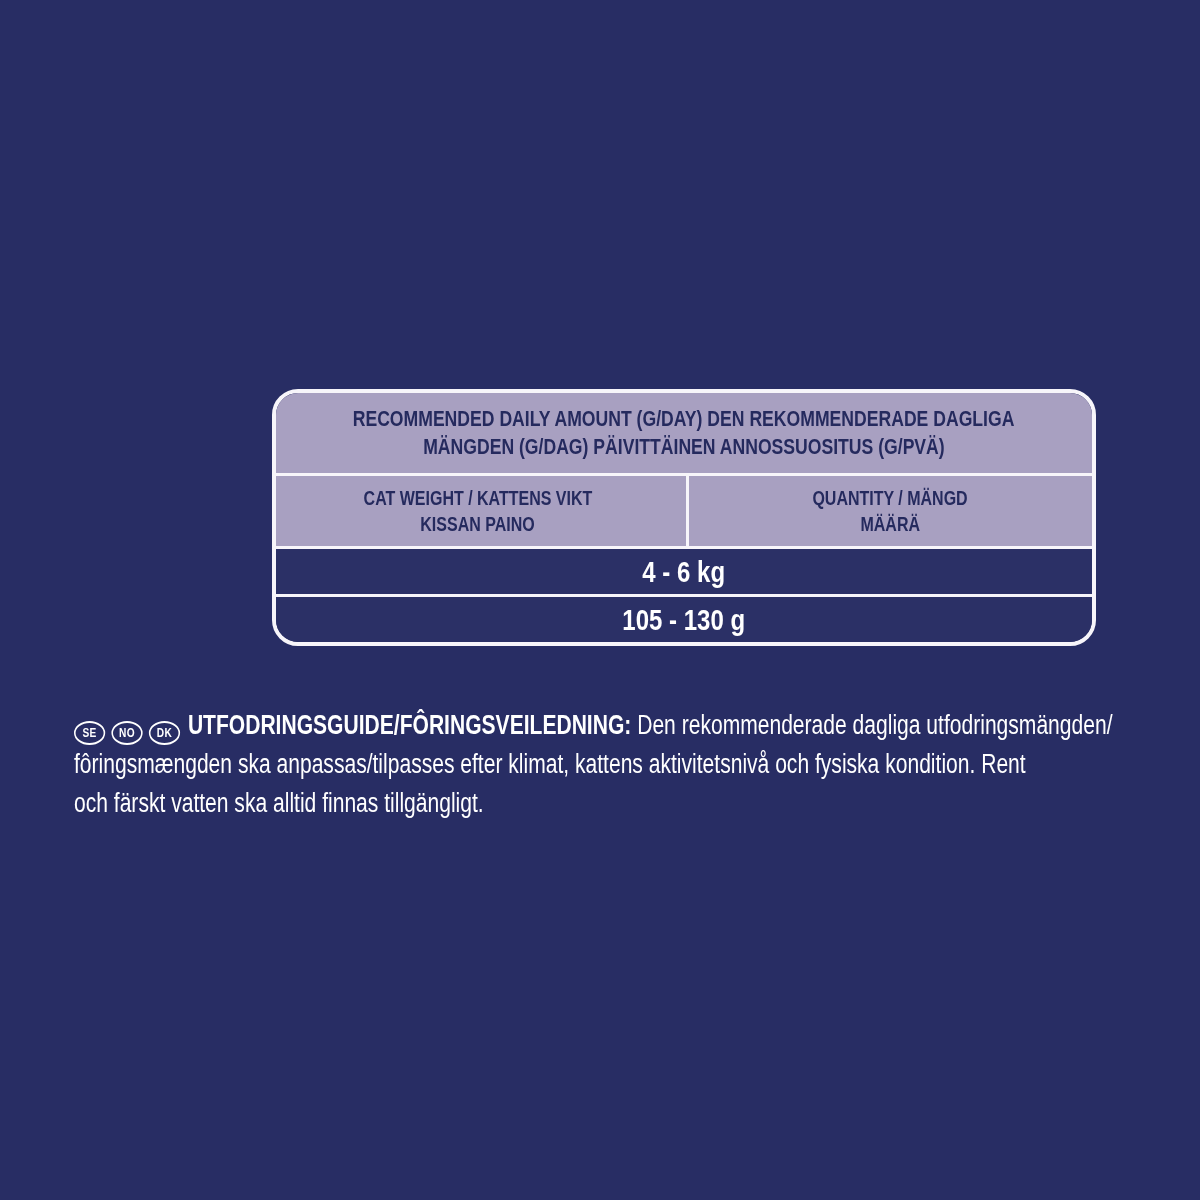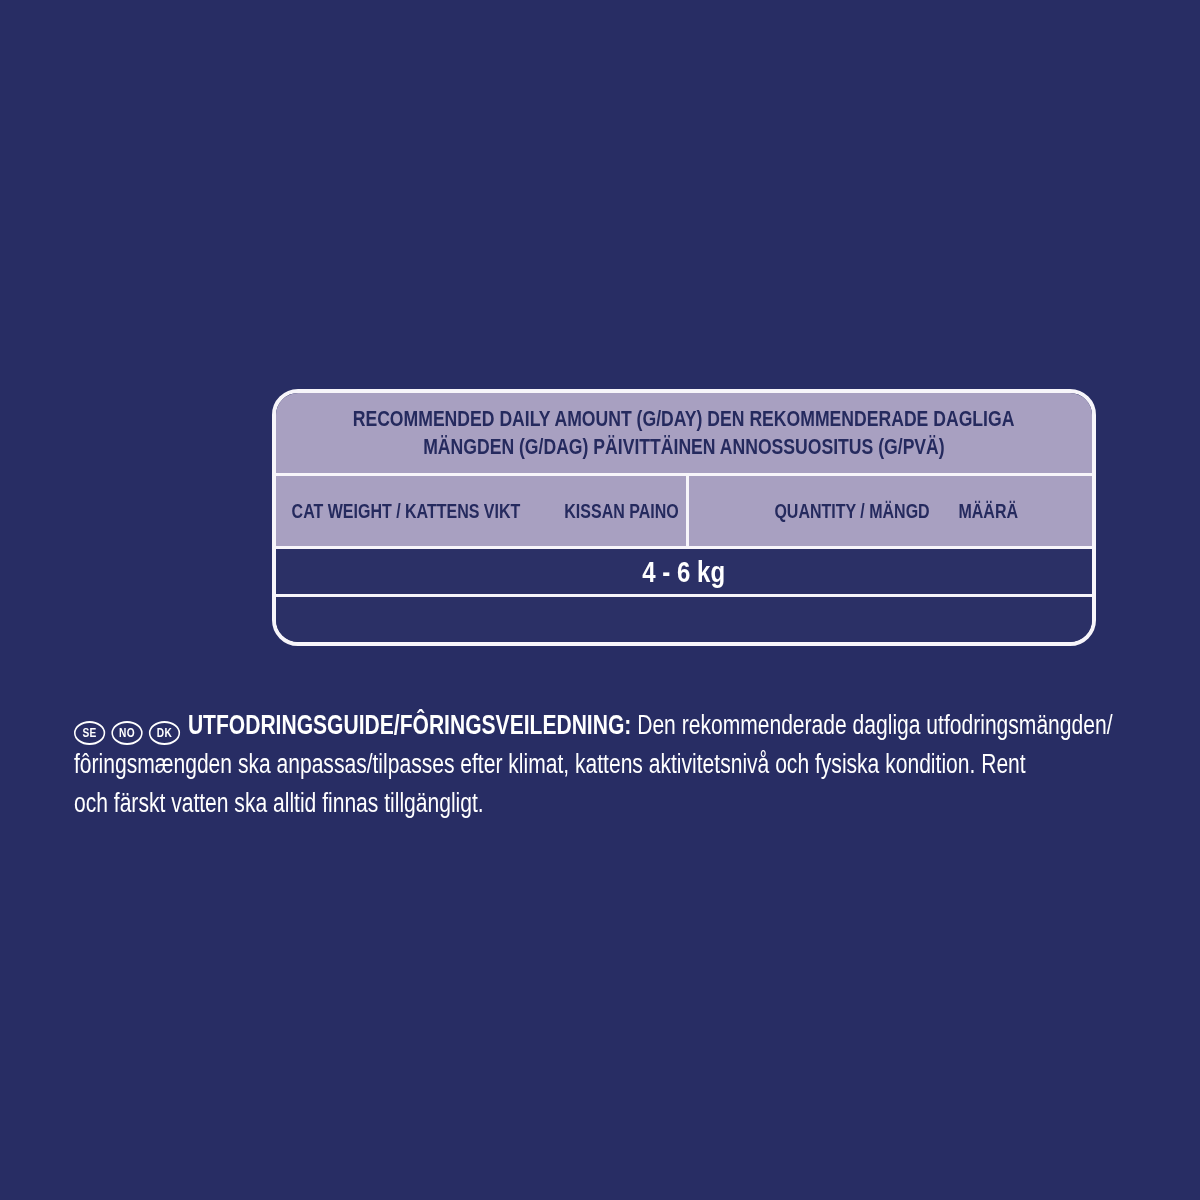--- a/index.html
+++ b/index.html
@@ -39,21 +39,21 @@
     font-weight: bold;
     font-size: 22px;
     line-height: 26px;
   }
   .band-head {
     background: var(--band, #a8a0c1);
     border-bottom: 3px solid var(--line, #f7f5fa);
     display: flex;
     height: 70px;
   }
-  .band-head .cell { gap: 1px; }
+  .band-head .cell { flex-direction: column; gap: 1px; }
   .band-head .cond {
     color: var(--ink, #252a5e);
     font-weight: bold;
     font-size: 20px;
     line-height: 25px;
   }
   .drow {
     display: flex;
     height: 45px;
     background: var(--row, #2b3066);
@@ -147,20 +147,23 @@
     </div>
 
     <div class="drow">
       <div class="cell">
         <span class="cond">4 - 6 kg</span>
       </div>
     </div>
 
 
     <div class="drow">
+      <div class="cell">
+        <span class="cond">105 - 130 g</span>
+      </div>
     </div>
 
   </div>
 
   <div class="note">
     <span class="note-line">
       <span class="badges">
         <span class="badge">SE</span>
         <span class="badge">NO</span>
         <span class="badge">DK</span>

